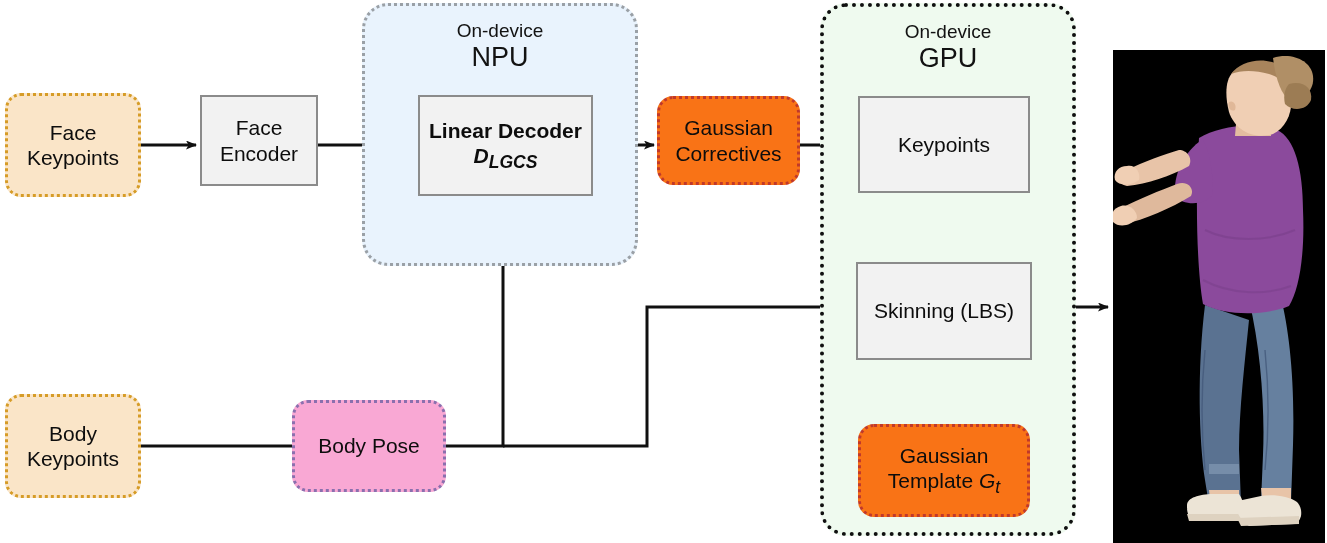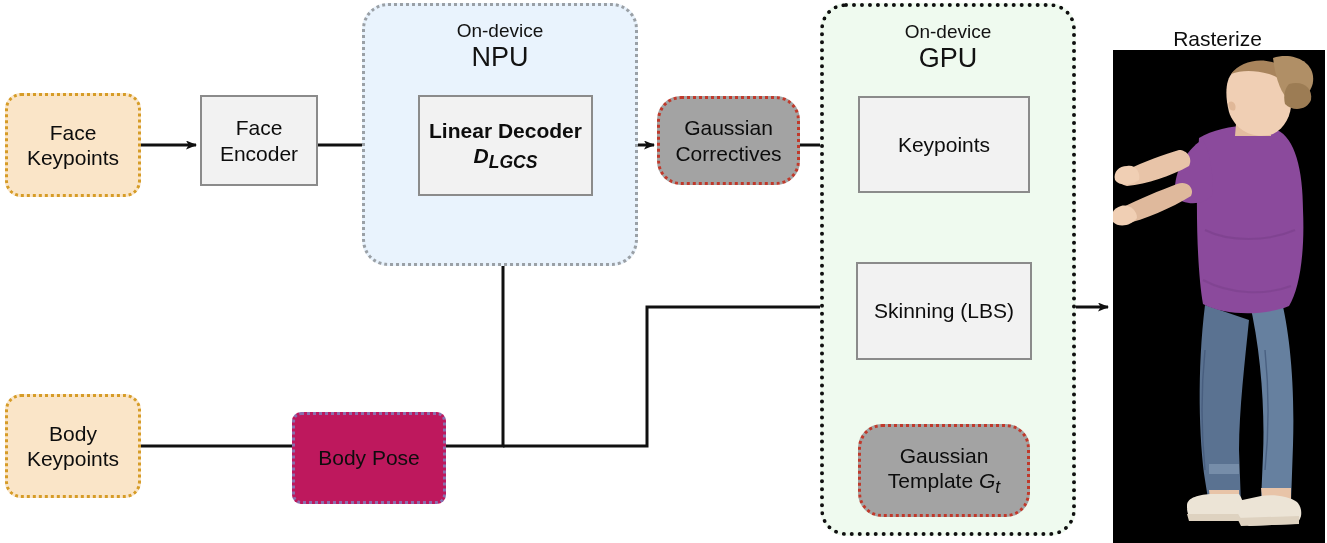--- a/index.html
+++ b/index.html
@@ -73,29 +73,28 @@
     background: #f2f2f2;
     border: 2px solid #8b8b8b;
     border-radius: 0;
   }
   .node-input {
     background: #fae5c8;
     border: 3px dotted #d69c27;
     border-radius: 16px;
   }
   .node-gauss {
-    background: #a3a3a3;
+    background: #f97316;
     border: 3px dotted #c0392b;
-    border-radius: 24px;
+    border-radius: 16px;
   }
   .node-pose {
-    background: #be185d;
+    background: #f9a8d4;
     border: 3px dotted #8b6fae;
-    border-radius: 9px;
-    margin-top: 12px;
+    border-radius: 16px;
   }
   .node .lbl { display: block; }
   .var { font-style: italic; }
 
   
   .raster-title {
     position: absolute;
     text-align: center;
     font-size: 21px;
     color: #0d0d0d;
@@ -210,21 +209,20 @@
     <span>
       <span class="lbl">Body</span>
       <span class="lbl">Keypoints</span>
     </span>
   </div>
 
   <div class="node node-pose" style="left:292px; top:400px; width:154px; height:92px;">
     <span class="lbl">Body Pose</span>
   </div>
 
-  <div class="raster-title" style="left:1110px; top:27px; width:215px;">Rasterize</div>
 
   <div class="raster-panel" style="left:1113px; top:50px; width:212px; height:493px;">
     <svg class="raster-figure" viewBox="0 0 212 493" preserveAspectRatio="none">
       <rect x="0" y="0" width="212" height="493" fill="#000000"></rect>
 
       <path d="M92,255 C84,320 86,390 92,430 L96,455 L128,455 L126,400 C126,360 132,310 136,270 Z" fill="#5a7291"></path>
       <path d="M136,250 C148,300 152,360 150,405 L148,452 L178,452 L180,395 C182,330 176,280 168,248 Z" fill="#66809f"></path>
       <path d="M92,300 C88,340 88,380 92,420" stroke="#44597a" stroke-width="1.4" fill="none" opacity="0.8"></path>
       <path d="M152,300 C156,340 156,382 152,420" stroke="#44597a" stroke-width="1.4" fill="none" opacity="0.8"></path>
       <path d="M96,414 L126,414 L126,424 L96,424 Z" fill="#8ea4bd" opacity="0.55"></path>

